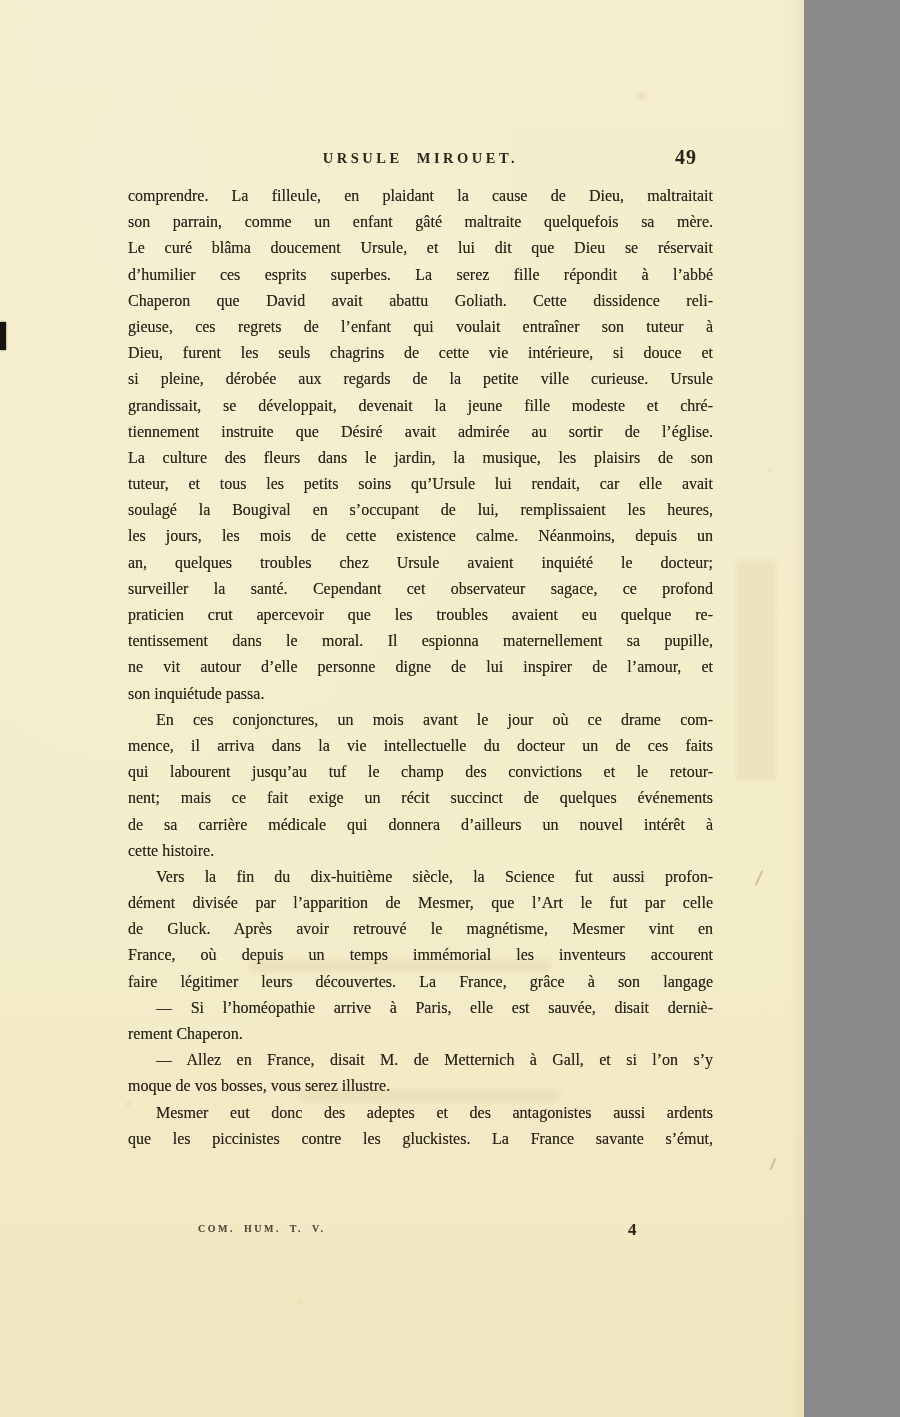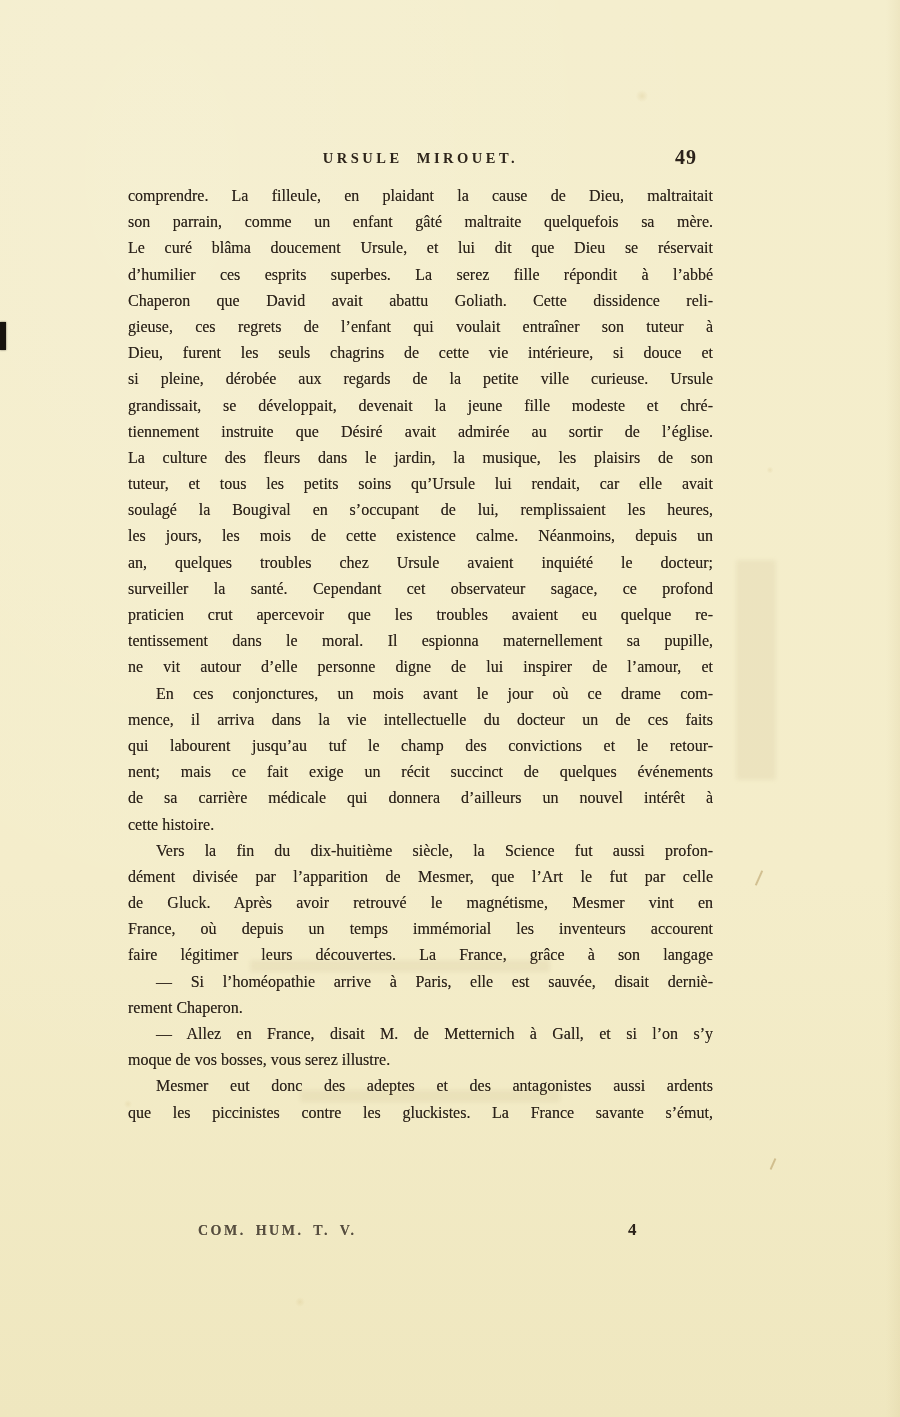--- a/index.html
+++ b/index.html
@@ -1,18 +1,18 @@
 <!DOCTYPE html>
 <html><head>
 <meta charset="utf-8">
 <style>
   html,body{margin:0;padding:0;background:#8a8a8a;}
   .page{
     position:relative;
-    width:900px;height:1417px;
+    width:804px;height:1417px;
     background:
       radial-gradient(ellipse at 18% 12%, rgba(255,255,255,0.10), rgba(255,255,255,0) 55%),
       radial-gradient(circle 9px at 642px 96px,  rgba(197,170,98,0.20), rgba(197,170,98,0) 70%),
       radial-gradient(circle 7px at 300px 1302px,rgba(197,170,98,0.18), rgba(197,170,98,0) 70%),
       radial-gradient(circle 6px at 128px 1104px,rgba(197,170,98,0.16), rgba(197,170,98,0) 70%),
       radial-gradient(circle 5px at 770px 470px, rgba(197,170,98,0.18), rgba(197,170,98,0) 70%),
       linear-gradient(180deg,#f4eecd 0%, #f4edca 62%, #efe7bf 100%);
     overflow:hidden;
     font-family:"Liberation Serif","DejaVu Serif",serif;
     color:#2b221a;
@@ -52,21 +52,21 @@
     text-align:justify;text-align-last:justify;
     text-shadow:0 0 .5px rgba(43,34,26,.55);
   }
   .line.indent{text-indent:28px;}
   .line.paraend{text-align-last:left;}
   .footer{
     position:absolute;left:128px;top:1220px;width:585px;height:26px;
   }
   .signature-mark{
     position:absolute;left:70px;top:3px;
-    font-size:14px;font-weight:700;letter-spacing:2.5px;word-spacing:4px;
+    font-size:10px;font-weight:700;letter-spacing:2.5px;word-spacing:4px;
     color:#3b3228;opacity:.85;text-shadow:0 0 .6px rgba(59,50,40,.5);
   }
   .sheet-number{
     position:absolute;left:500px;top:0;
     font-size:17px;font-weight:700;color:#2b221a;
   }
   .smudge{
     position:absolute;background:rgba(168,146,86,.10);filter:blur(2px);
     border-radius:3px;pointer-events:none;
   }
@@ -96,20 +96,21 @@
       <div class="line">tiennement instruite que Désiré avait admirée au sortir de l’église.</div>
       <div class="line">La culture des fleurs dans le jardin, la musique, les plaisirs de son</div>
       <div class="line">tuteur, et tous les petits soins qu’Ursule lui rendait, car elle avait</div>
       <div class="line">soulagé la Bougival en s’occupant de lui, remplissaient les heures,</div>
       <div class="line">les jours, les mois de cette existence calme. Néanmoins, depuis un</div>
       <div class="line">an, quelques troubles chez Ursule avaient inquiété le docteur;</div>
       <div class="line">surveiller la santé. Cependant cet observateur sagace, ce profond</div>
       <div class="line">praticien crut apercevoir que les troubles avaient eu quelque re-</div>
       <div class="line">tentissement dans le moral. Il espionna maternellement sa pupille,</div>
       <div class="line">ne vit autour d’elle personne digne de lui inspirer de l’amour, et</div>
+      <div class="line paraend">son inquiétude passa.</div>
       <div class="line indent">En ces conjonctures, un mois avant le jour où ce drame com-</div>
       <div class="line">mence, il arriva dans la vie intellectuelle du docteur un de ces faits</div>
       <div class="line">qui labourent jusqu’au tuf le champ des convictions et le retour-</div>
       <div class="line">nent; mais ce fait exige un récit succinct de quelques événements</div>
       <div class="line">de sa carrière médicale qui donnera d’ailleurs un nouvel intérêt à</div>
       <div class="line paraend">cette histoire.</div>
       <div class="line indent">Vers la fin du dix-huitième siècle, la Science fut aussi profon-</div>
       <div class="line">dément divisée par l’apparition de Mesmer, que l’Art le fut par celle</div>
       <div class="line">de Gluck. Après avoir retrouvé le magnétisme, Mesmer vint en</div>
       <div class="line">France, où depuis un temps immémorial les inventeurs accourent</div>

